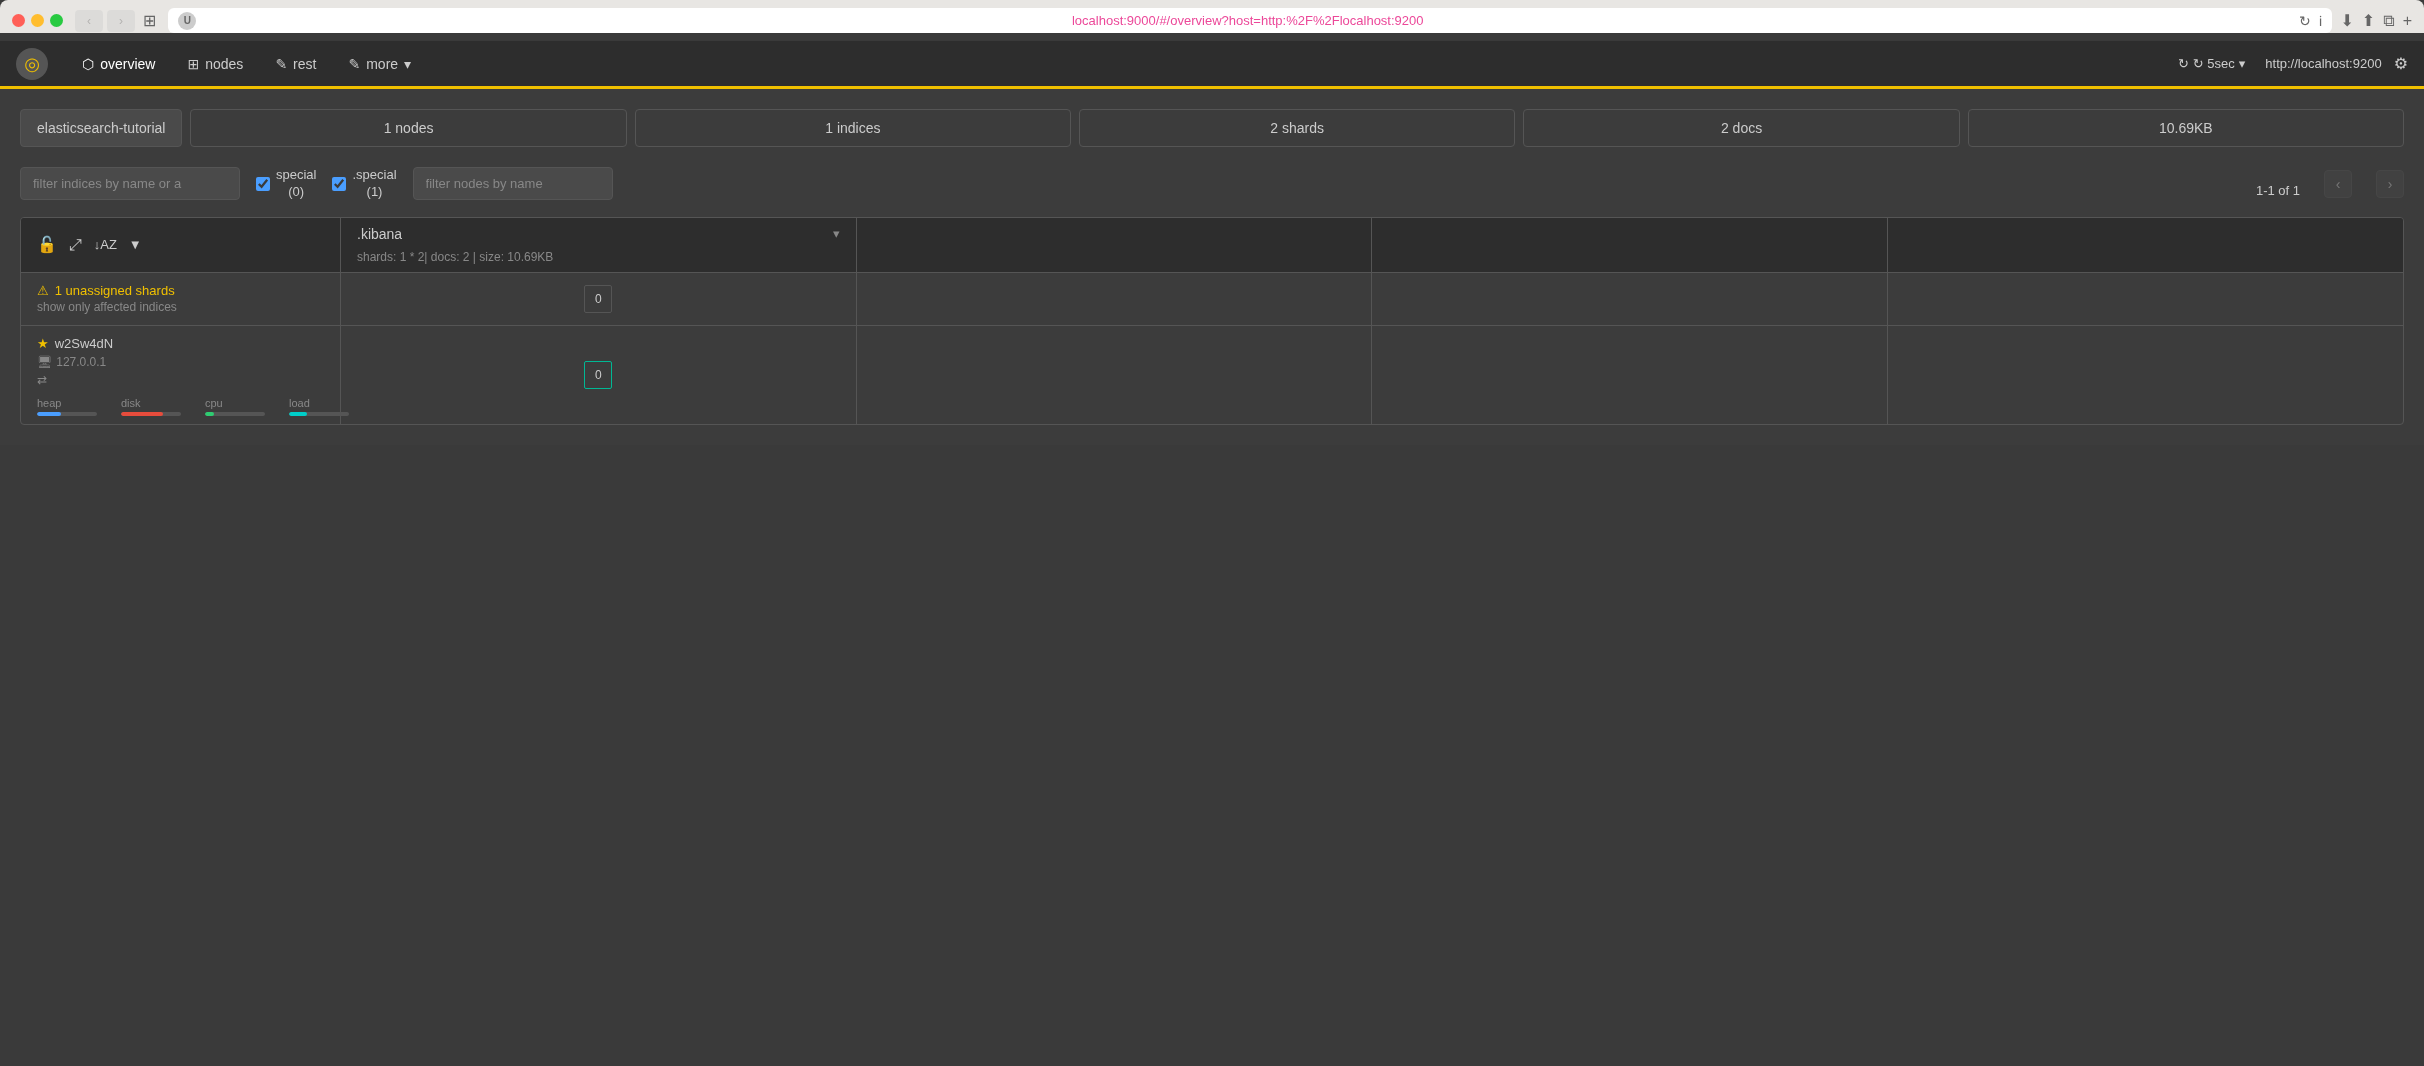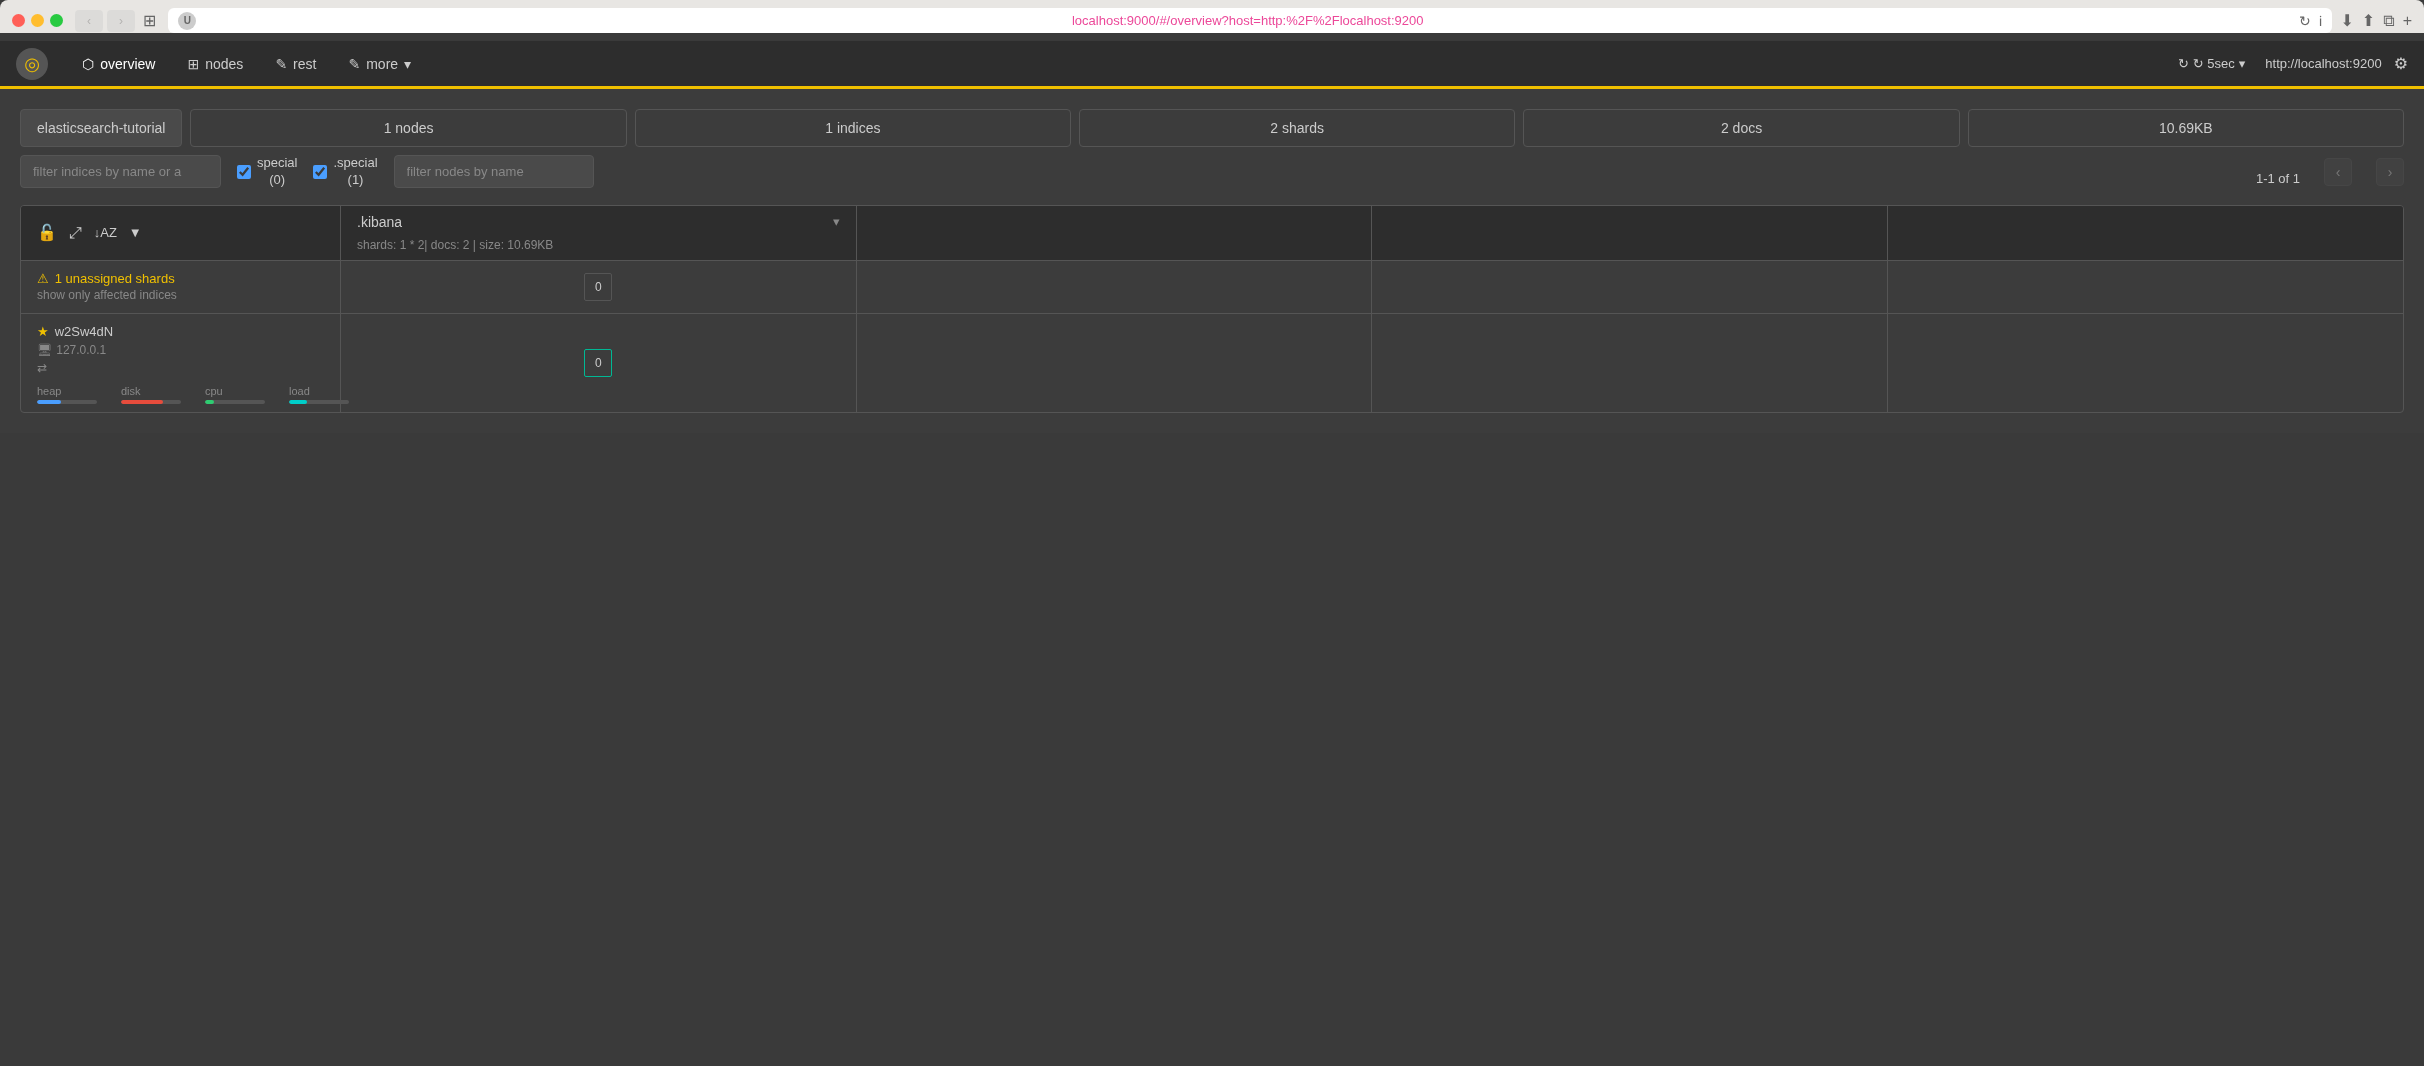--- a/index.html
+++ b/index.html
@@ -164,21 +164,21 @@
     
     .main-content {
       background: #3c3c3c;
       padding: 20px;
     }
 
     
     .stats-bar {
       display: flex;
       gap: 8px;
-      margin-bottom: 8px;
+      margin-bottom: 20px;
       align-items: center;
     }
     .cluster-name {
       background: #4a4a4a;
       border: 1px solid #555;
       border-radius: 4px;
       padding: 10px 16px;
       color: #ccc;
       font-size: 14px;
       white-space: nowrap;
@@ -202,21 +202,21 @@
       gap: 16px;
       margin-bottom: 16px;
     }
     .filter-input {
       background: #4a4a4a;
       border: 1px solid #555;
       border-radius: 4px;
       padding: 8px 12px;
       color: #888;
       font-size: 13px;
-      width: 201px;
+      width: 220px;
     }
     .filter-input::placeholder { color: #888; }
     .checkbox-group {
       display: flex;
       align-items: center;
       gap: 6px;
       color: #ccc;
       font-size: 13px;
     }
     .checkbox-group input[type=checkbox] {

